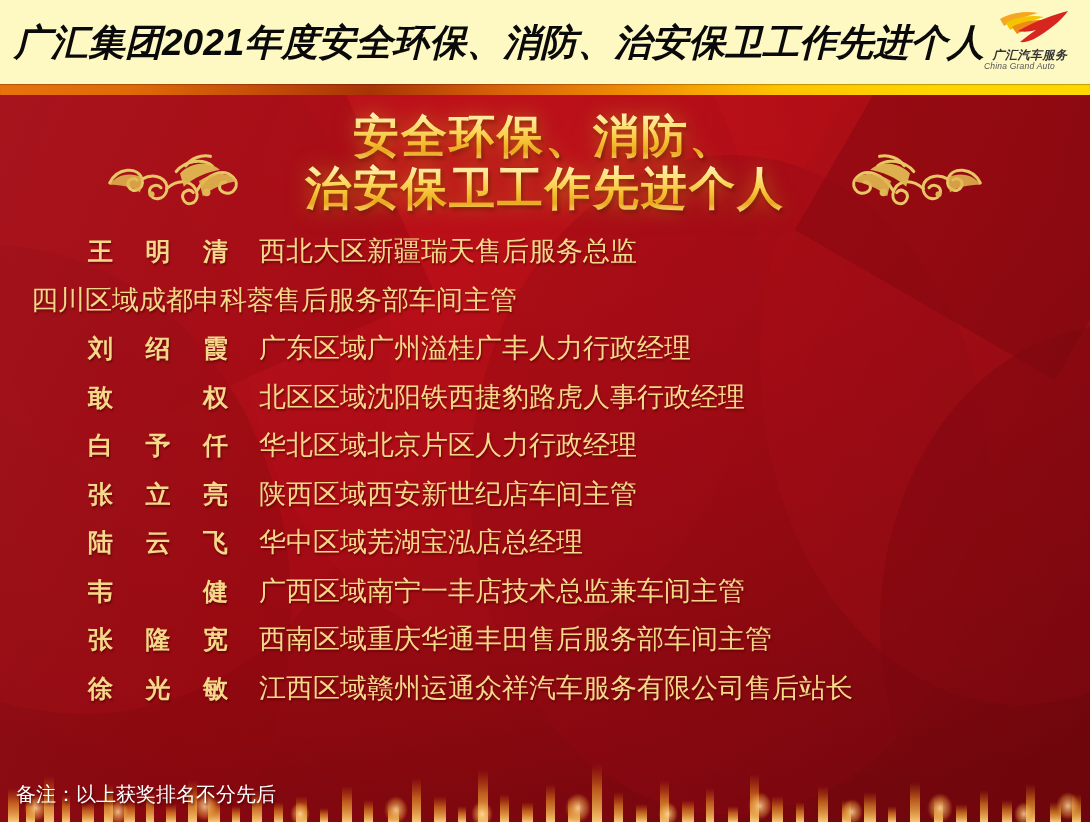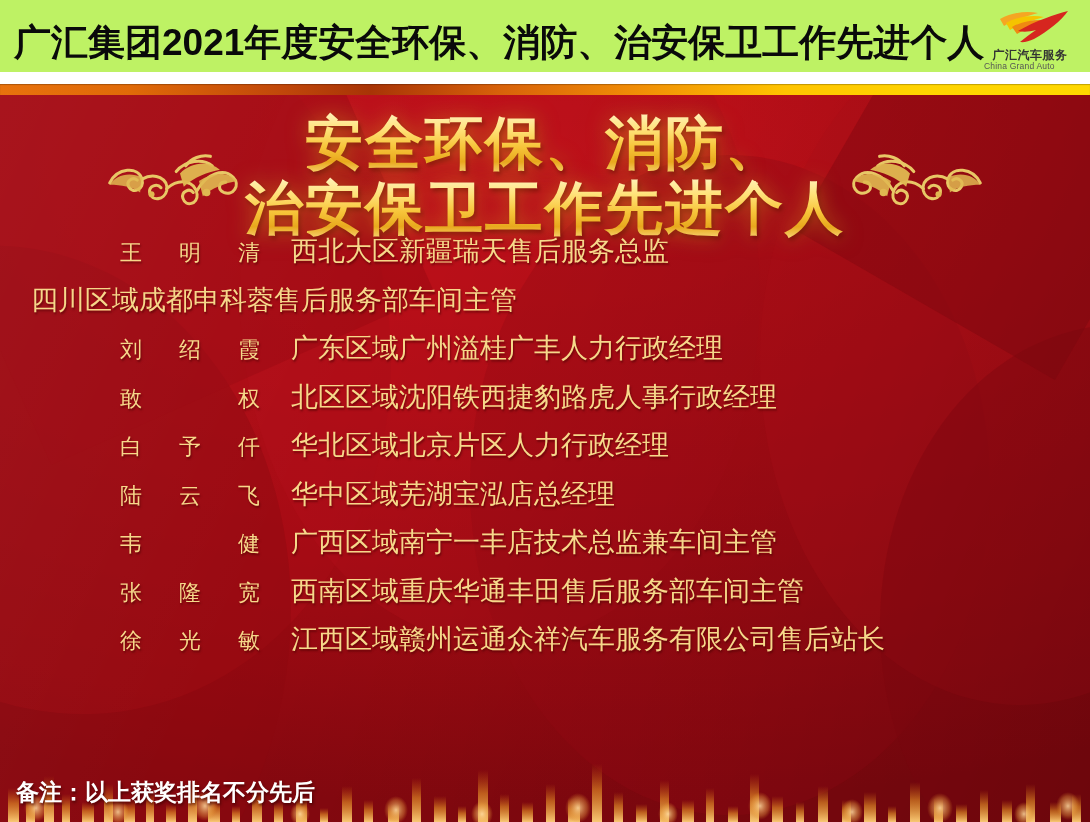--- a/index.html
+++ b/index.html
@@ -5,22 +5,22 @@
   * { margin:0; padding:0; box-sizing:border-box; }
   html,body{ background:#fff; }
   body{
     width:1090px; height:822px;
     font-family:"Liberation Sans","DejaVu Sans",sans-serif;
     overflow:hidden; position:relative;
   }
 
   
   .header{
-    position:absolute; left:0; top:0; width:1090px; height:72px;
-    background:#bef264; z-index:40;
+    position:absolute; left:0; top:0; width:1090px; height:84px;
+    background:#fef9c3; z-index:40;font-style:italic;
   }
   .header-title{
     position:absolute; left:14px; top:18px;
     font-size:37px; font-weight:bold; color:#0a0a0a;
     letter-spacing:0px; white-space:nowrap;
     font-family:"Liberation Sans","DejaVu Sans",sans-serif;
   }
 
   
   .logo{
@@ -81,64 +81,64 @@
   
   .orn{ position:absolute; top:44px; width:190px; height:86px; z-index:18; }
   .orn-left{ left:85px; }
   .orn-right{ right:85px; transform:scaleX(-1); }
 
   
   .poster-title{
     position:absolute; left:0; top:16px; width:1090px; z-index:22;
     text-align:center; line-height:1.12;
     font-family:"DejaVu Sans","Liberation Sans",sans-serif;
-    font-weight:bold; font-size:58px; letter-spacing:2px;
+    font-weight:bold; font-size:46px; letter-spacing:2px;
   }
   .poster-title span{
     display:block;
     background:linear-gradient(180deg,#fff3c0 0%,#ffe27a 28%,#f7c53a 55%,#e8a81d 78%,#fbdd84 100%);
     -webkit-background-clip:text; background-clip:text;
     color:transparent; -webkit-text-fill-color:transparent;
     filter:drop-shadow(0 0 10px rgba(255,190,40,.55))
            drop-shadow(2px 3px 2px rgba(90,0,0,.65));
   }
 
   
   .list{
     position:absolute; left:0; top:138px; width:1090px; z-index:22;
   }
   .row{
     display:flex; align-items:baseline;
     height:48.5px;
     font-family:"DejaVu Sans","Liberation Sans",sans-serif;
   }
   .name{
-    width:140px; margin-left:120px;
+    width:140px; margin-left:88px;
     text-align:justify; text-align-last:justify;
-    font-size:22px; font-weight:normal; color:#f6d88a;
+    font-size:25px; font-weight:bold; color:#f6d88a;
     text-shadow:1px 2px 2px rgba(70,0,0,.55);
     white-space:nowrap;
   }
   .title{
     margin-left:31px;
     font-size:27px; font-weight:normal; color:#f6d88a;
     text-shadow:1px 2px 2px rgba(70,0,0,.55);
     white-space:nowrap;
   }
 
   
   .particles{
     position:absolute; left:0; bottom:0; width:1090px; height:72px;
     z-index:16; overflow:hidden;
   }
 
   
   .note{
     position:absolute; left:16px; bottom:14px; z-index:30;
-    font-size:23px; font-weight:bold; color:#ffffff;
+    font-size:20px; font-weight:normal; color:#ffffff;
     font-family:"DejaVu Sans","Liberation Sans",sans-serif;
     text-shadow:1px 2px 3px rgba(60,0,0,.8);
     white-space:nowrap;
   }
 </style>
 </head>
 <body>
 
 <div class="header">
   <div class="header-title">广汇集团2021年度安全环保、消防、治安保卫工作先进个人</div>
@@ -222,20 +222,24 @@
       <div class="name">刘绍霞</div>
       <div class="title">广东区域广州溢桂广丰人力行政经理</div>
     </div>
     <div class="row">
       <div class="name">敢权</div>
       <div class="title">北区区域沈阳铁西捷豹路虎人事行政经理</div>
     </div>
     <div class="row">
       <div class="name">白予仟</div>
       <div class="title">华北区域北京片区人力行政经理</div>
+    </div>
+    <div class="row">
+      <div class="name">张立亮</div>
+      <div class="title">陕西区域西安新世纪店车间主管</div>
     </div>
     <div class="row">
       <div class="name">陆云飞</div>
       <div class="title">华中区域芜湖宝泓店总经理</div>
     </div>
     <div class="row">
       <div class="name">韦健</div>
       <div class="title">广西区域南宁一丰店技术总监兼车间主管</div>
     </div>
     <div class="row">

